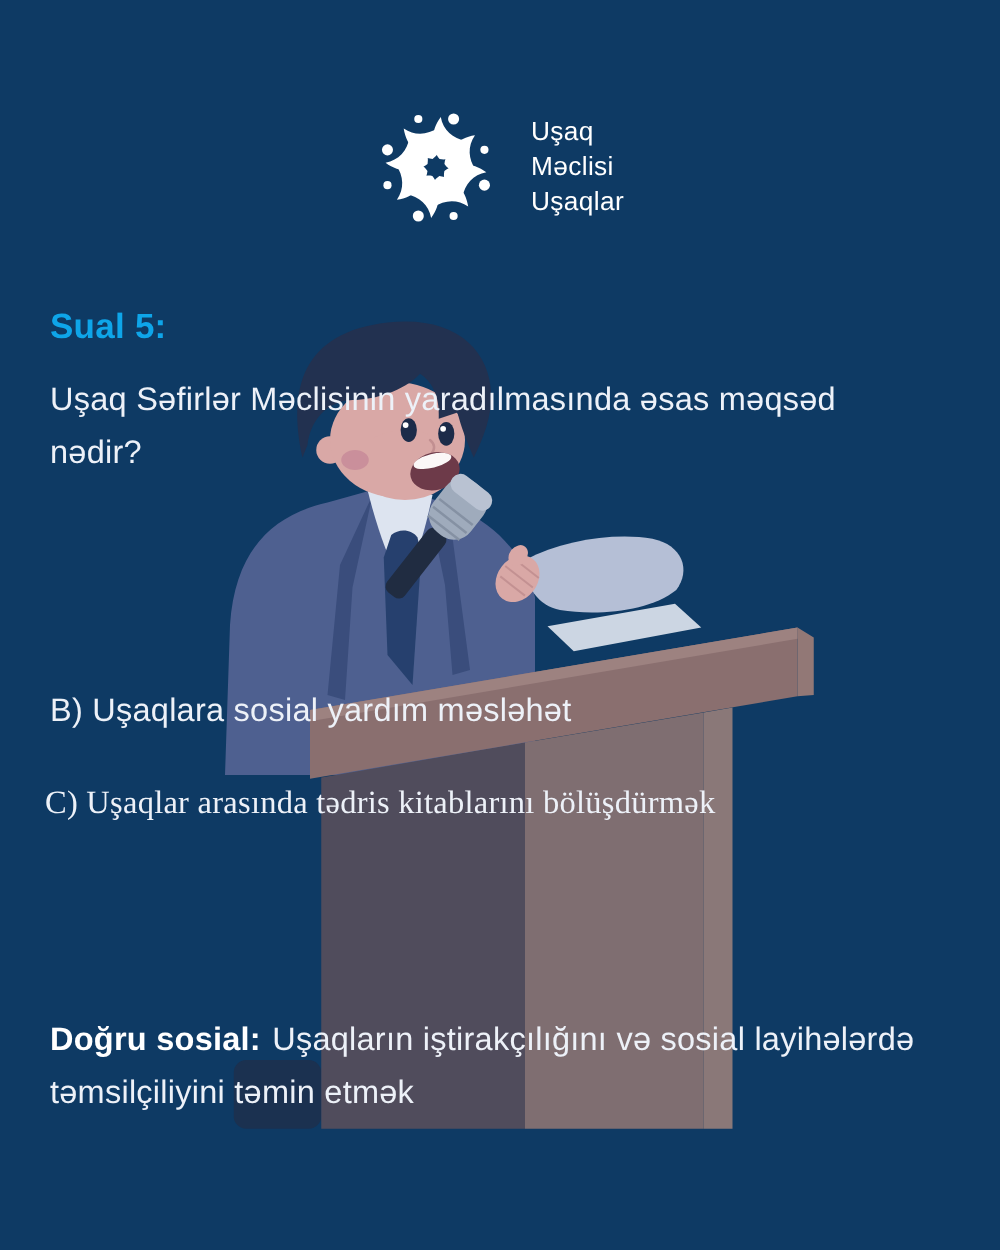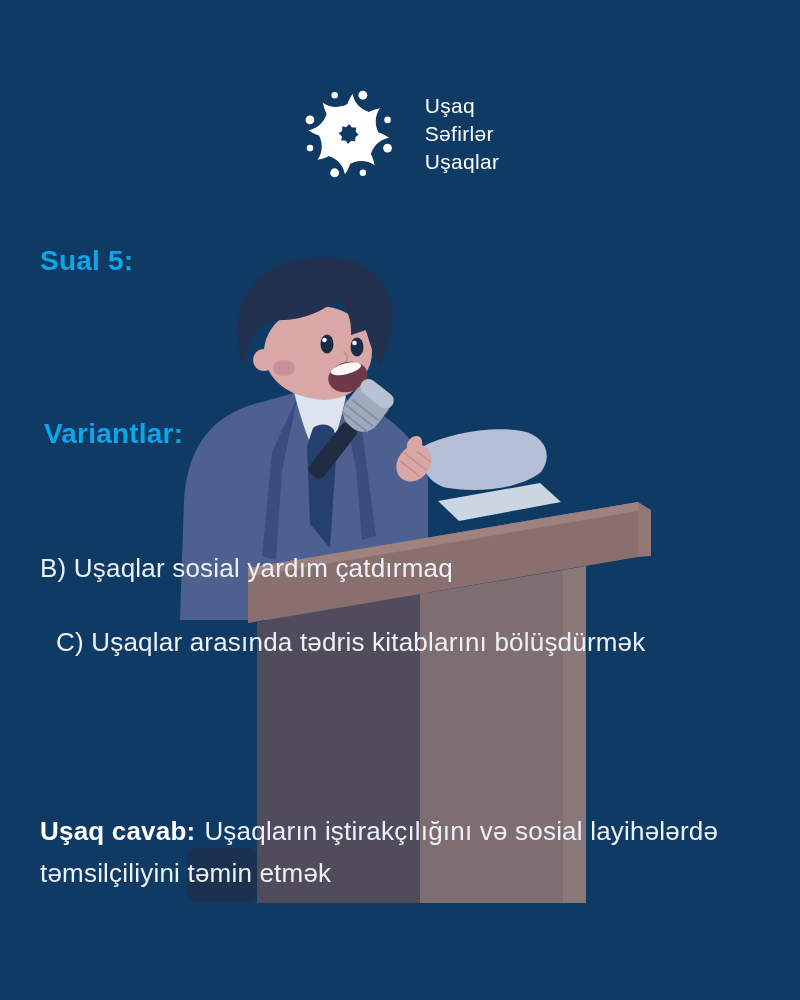--- a/index.html
+++ b/index.html
@@ -105,28 +105,28 @@
         <circle cx="40.4" cy="14.7" r="4.6"></circle>
         <circle cx="14.7" cy="40.4" r="3.4"></circle>
         <circle cx="-14.7" cy="40.4" r="4.6"></circle>
         <circle cx="-40.4" cy="14.7" r="3.4"></circle>
         <circle cx="-40.4" cy="-14.7" r="4.6"></circle>
         <circle cx="-14.7" cy="-40.4" r="3.4"></circle>
       </g>
     </svg>
     <div class="logo-text">
       <div>Uşaq</div>
-      <div>Səfirlər</div>
+      <div>Məclisi</div>
       <div>Uşaqlar</div>
     </div>
   </div>
 
   <div class="heading" style="left:40px;top:244px;">Sual 5:</div>
+  <div class="txt" style="left:40px;top:298px;width:706px;">Uşaq Səfirlər Məclisinin yaradılmasında əsas məqsəd nədir?</div>
 
-  <div class="heading" style="left:44px;top:417px;">Variantlar:</div>
-  <div class="txt" style="left:40px;top:547px;">B) Uşaqlar sosial yardım çatdırmaq</div>
-  <div class="txt" style="left:56px;top:621px;">C) Uşaqlar arasında tədris kitablarını bölüşdürmək</div>
+  <div class="txt" style="left:40px;top:547px;">B) Uşaqlara sosial yardım məsləhət</div>
+  <div class="txt" style="left:36px;top:621px;font-family:Liberation Serif, serif;">C) Uşaqlar arasında tədris kitablarını bölüşdürmək</div>
 
   <div class="txt" style="left:40px;top:810px;width:748px;">
-    <span class="answer-label">Uşaq cavab:</span><span>Uşaqların iştirakçılığını və sosial layihələrdə təmsilçiliyini təmin etmək</span>
+    <span class="answer-label">Doğru sosial:</span><span>Uşaqların iştirakçılığını və sosial layihələrdə təmsilçiliyini təmin etmək</span>
   </div>
 
 </div>
 
 </body></html>

